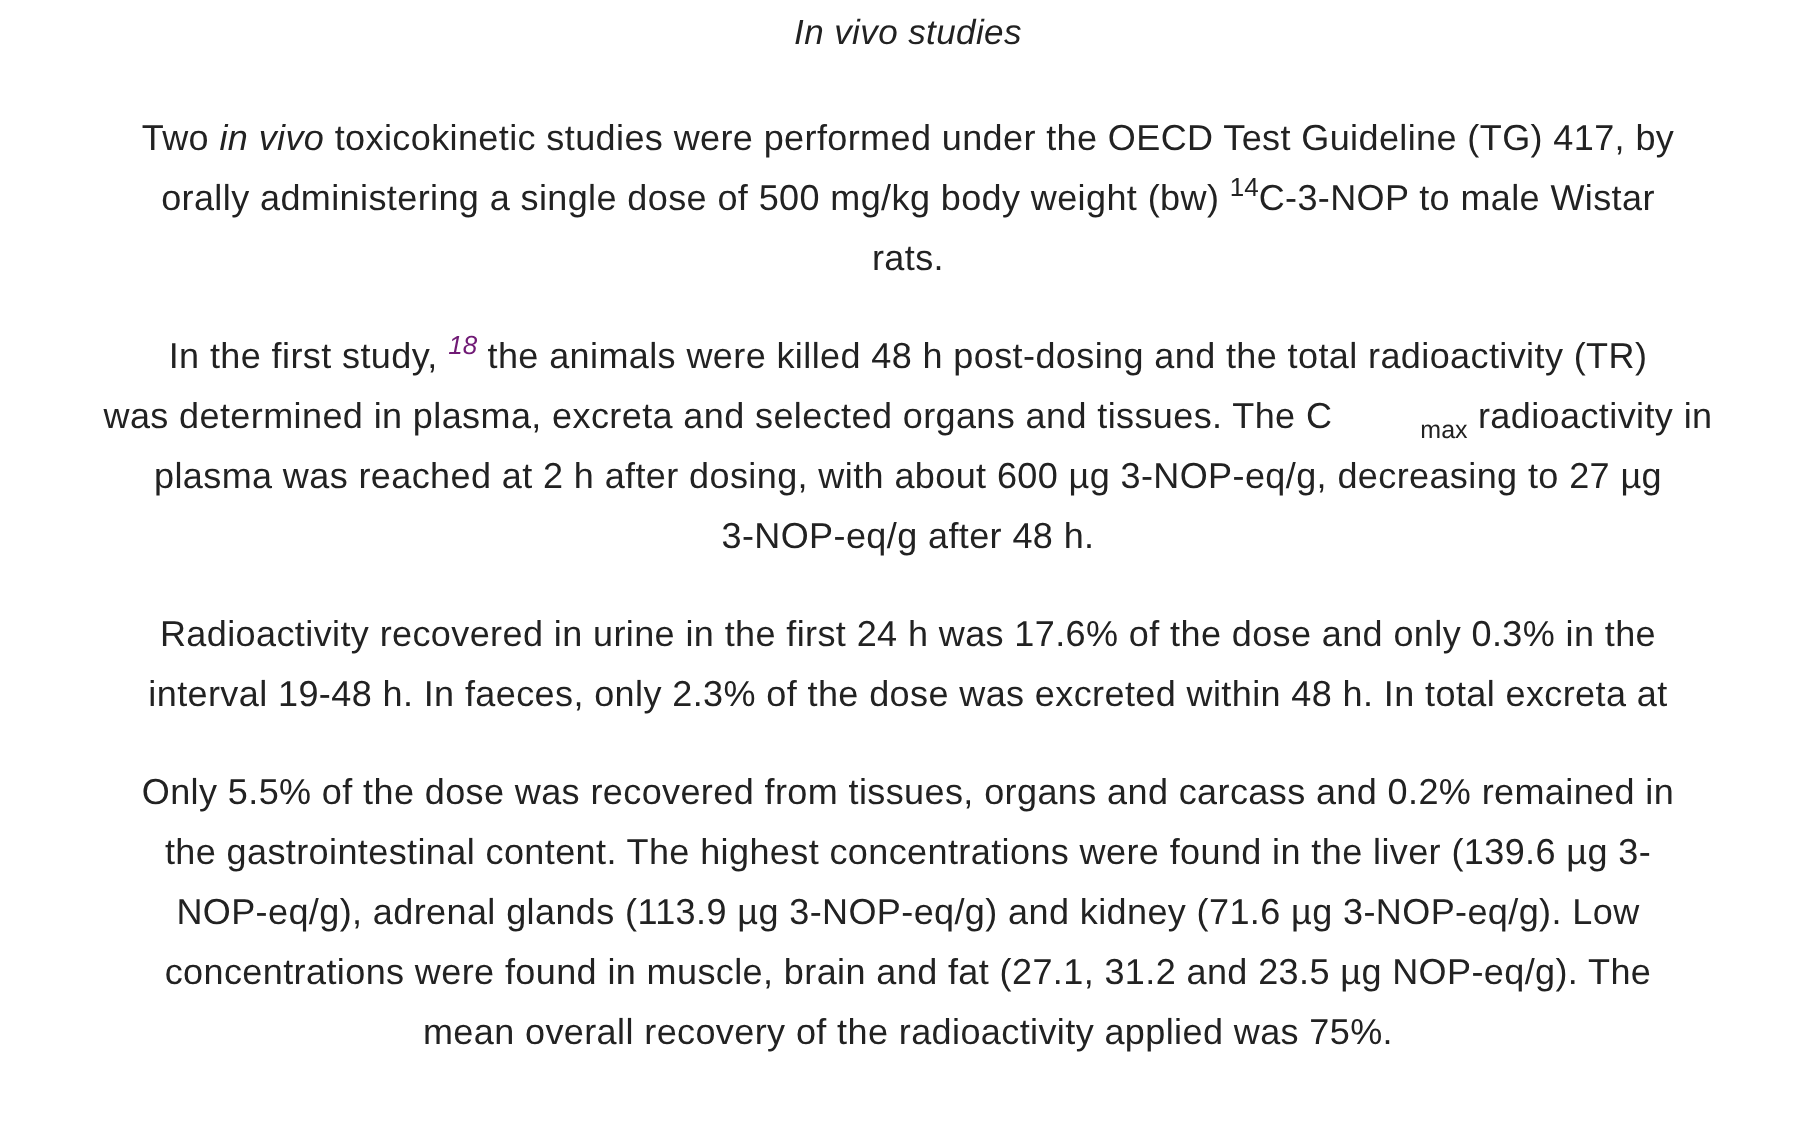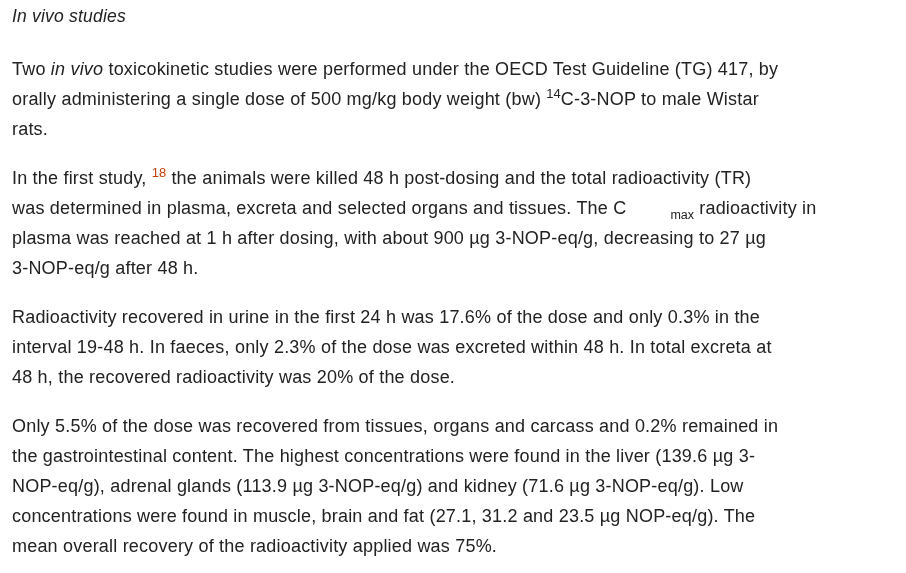--- a/index.html
+++ b/index.html
@@ -2,56 +2,55 @@
 <html><head>
 <meta charset="utf-8">
 <style>
   * { box-sizing: border-box; }
   html, body { margin: 0; padding: 0; background: #ffffff; }
   body {
     width: 906px; height: 573px; overflow: hidden;
     font-family: "Liberation Sans", "DejaVu Sans", sans-serif;
     color: #222222;
   }
-  .doc { padding: 4px 10px 0 12px; }
+  .doc { padding: 4px 10px 0 12px; text-align: center; }
   .heading {
     font-size: 17.5px; font-style: italic; font-weight: 400;
     line-height: 24px; margin: 0 0 26px 0; letter-spacing: 0.2px;
   }
   p.body-par {
     font-size: 18px; line-height: 30px; margin: 0 0 19px 0;
     letter-spacing: 0.2px; font-weight: 400;
   }
   .line { display: block; white-space: nowrap; }
   sup { font-size: 13px; line-height: 0; vertical-align: super; letter-spacing: 0; }
   sub { font-size: 12.5px; line-height: 0; vertical-align: sub; letter-spacing: 0; margin-left: 44px; }
   em { }
-  a.ref { color: #c2410c; text-decoration: none; cursor: pointer; }
+  a.ref { color: #701a75; text-decoration: none; cursor: pointer; font-style: italic; }
 </style>
 </head>
 <body>
 
 <main class="doc">
   <h3 class="heading">In vivo studies</h3>
   <div id="paragraphs">
       <p class="body-par">
         <span class="line"><span>Two </span><em>in vivo</em><span> toxicokinetic studies were performed under the OECD Test Guideline (TG) 417, by</span></span>
         <span class="line"><span>orally administering a single dose of 500 mg/kg body weight (bw) </span><sup>14</sup><span>C-3-NOP to male Wistar</span></span>
         <span class="line"><span>rats.</span></span>
       </p>
       <p class="body-par">
         <span class="line"><span>In the first study, </span><sup><a class="ref" href="#">18</a></sup><span> the animals were killed 48 h post-dosing and the total radioactivity (TR)</span></span>
         <span class="line"><span>was determined in plasma, excreta and selected organs and tissues. The C</span><sub>max</sub><span> radioactivity in</span></span>
-        <span class="line"><span>plasma was reached at 1 h after dosing, with about 900 µg 3-NOP-eq/g, decreasing to 27 µg</span></span>
+        <span class="line"><span>plasma was reached at 2 h after dosing, with about 600 µg 3-NOP-eq/g, decreasing to 27 µg</span></span>
         <span class="line"><span>3-NOP-eq/g after 48 h.</span></span>
       </p>
       <p class="body-par">
         <span class="line"><span>Radioactivity recovered in urine in the first 24 h was 17.6% of the dose and only 0.3% in the</span></span>
         <span class="line"><span>interval 19-48 h. In faeces, only 2.3% of the dose was excreted within 48 h. In total excreta at</span></span>
-        <span class="line"><span>48 h, the recovered radioactivity was 20% of the dose.</span></span>
       </p>
       <p class="body-par">
         <span class="line"><span>Only 5.5% of the dose was recovered from tissues, organs and carcass and 0.2% remained in</span></span>
         <span class="line"><span>the gastrointestinal content. The highest concentrations were found in the liver (139.6 µg 3-</span></span>
         <span class="line"><span>NOP-eq/g), adrenal glands (113.9 µg 3-NOP-eq/g) and kidney (71.6 µg 3-NOP-eq/g). Low</span></span>
         <span class="line"><span>concentrations were found in muscle, brain and fat (27.1, 31.2 and 23.5 µg NOP-eq/g). The</span></span>
         <span class="line"><span>mean overall recovery of the radioactivity applied was 75%.</span></span>
       </p>
     </div>
 </main>

